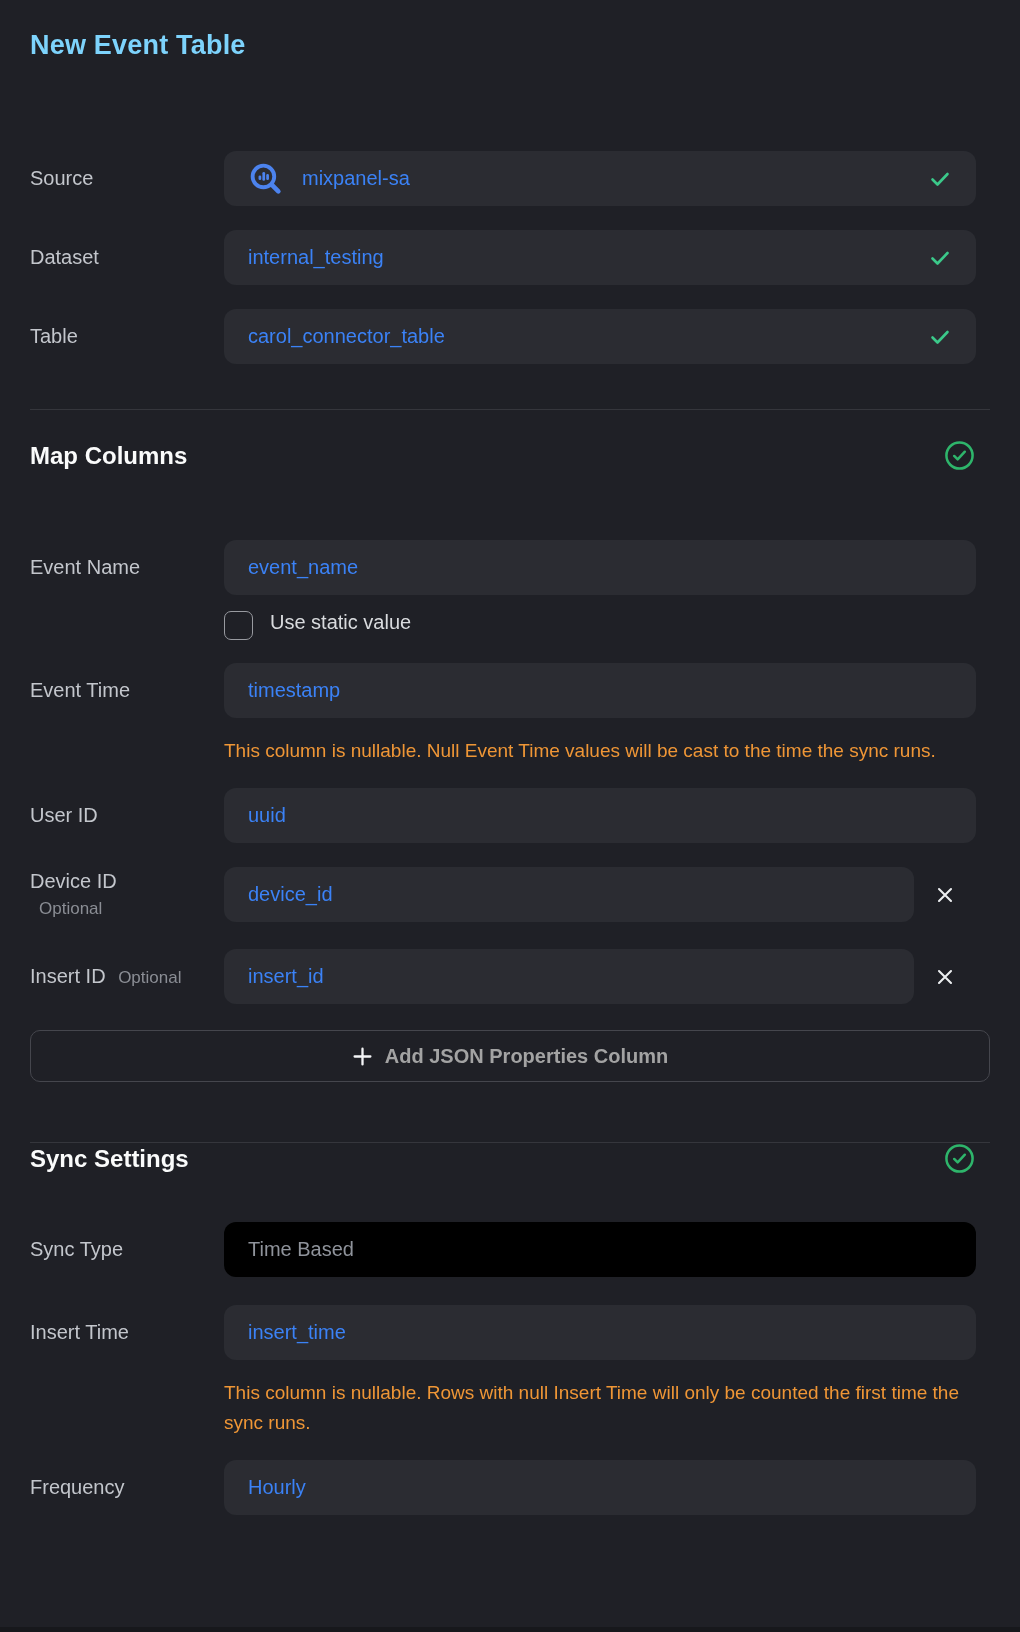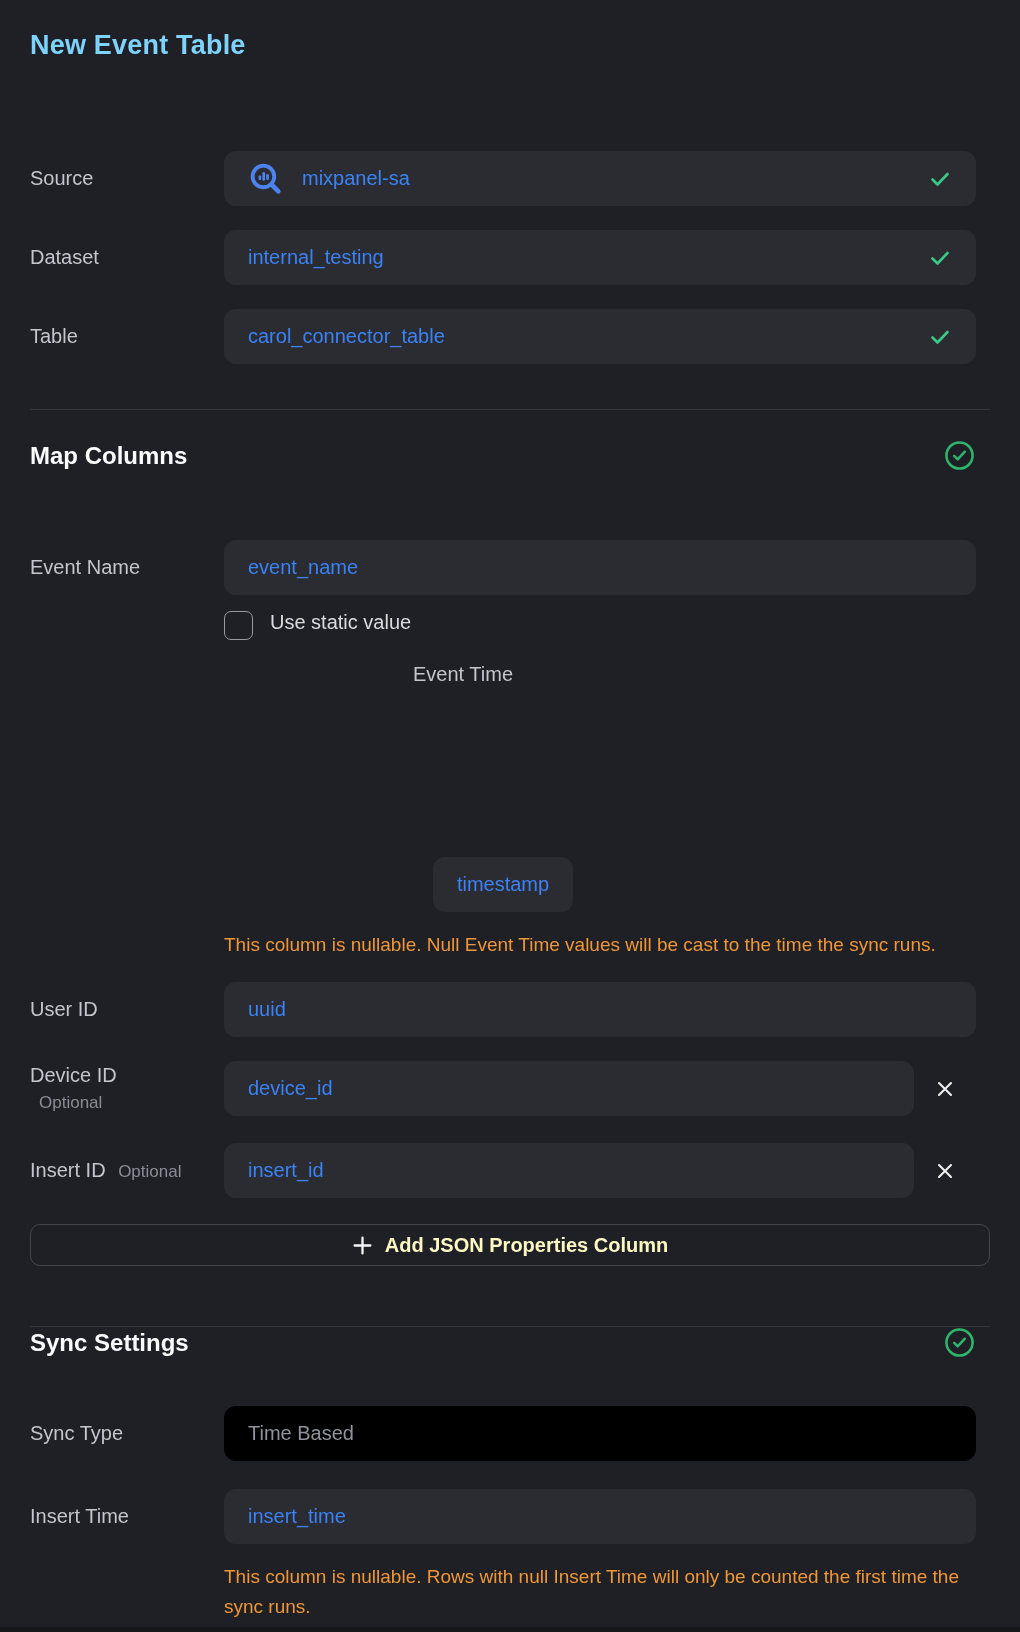--- a/index.html
+++ b/index.html
@@ -86,41 +86,41 @@
   .warning {
     margin-left: 194px;
     max-width: 752px;
     font-size: 19px;
     line-height: 30px;
     color: #ef9636;
   }
 
   .add-btn {
     width: 100%;
-    height: 42px;
+    height: 52px;
     border: 1px solid #45464d;
     border-radius: 10px;
     background: transparent;
-    color: #fef9c3;
+    color: #a3a3a3;
     font-family: "Liberation Sans", sans-serif;
     font-size: 20px;
     font-weight: bold;
     display: flex; align-items: center; justify-content: center;
     gap: 12px;
     cursor: pointer;
   }
 
   
   .r-source   { margin-top: 90px; }
   .r-dataset, .r-table { margin-top: 24px; }
   .divider-1  { margin-top: 45px; }
   .heading-map  { margin-top: 30px; }
   .r-event-name { margin-top: 69px; }
   .cb-static    { margin-top: 16px; }
-  .r-event-time { margin-top: 23px; flex-direction: column; }
+  .r-event-time { margin-top: 23px; }
   .warning-1    { margin-top: 18px; }
   .r-user-id    { margin-top: 22px; }
   .r-device-id  { margin-top: 24px; }
   .r-insert-id  { margin-top: 27px; }
   .btn-add-json { margin-top: 26px; }
   .divider-2    { margin-top: 60px; }
   .heading-sync { }
   .r-sync-type  { margin-top: 48px; }
   .r-insert-time{ margin-top: 28px; }
   .warning-2    { margin-top: 18px; }

